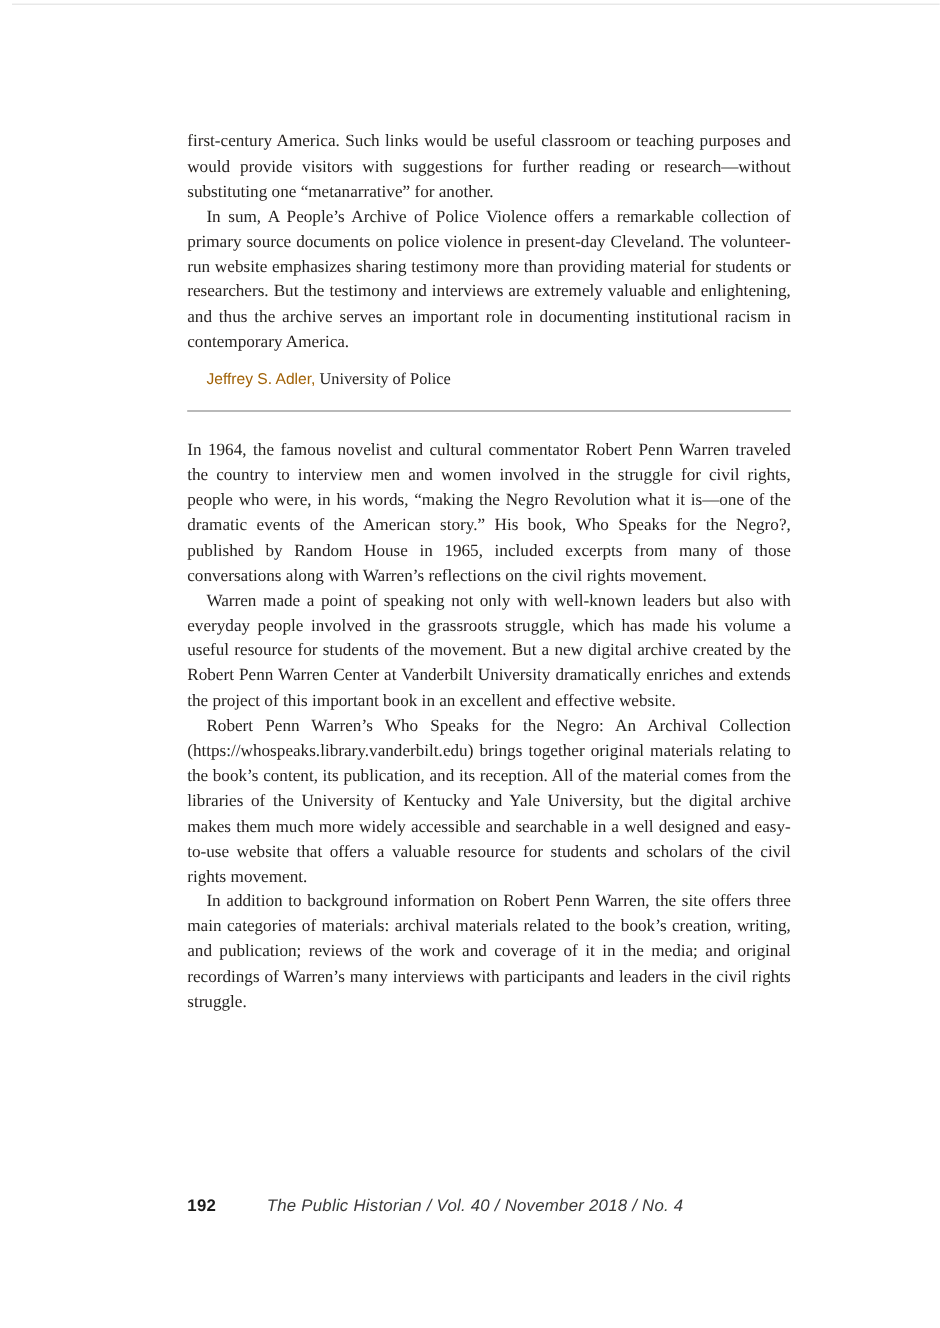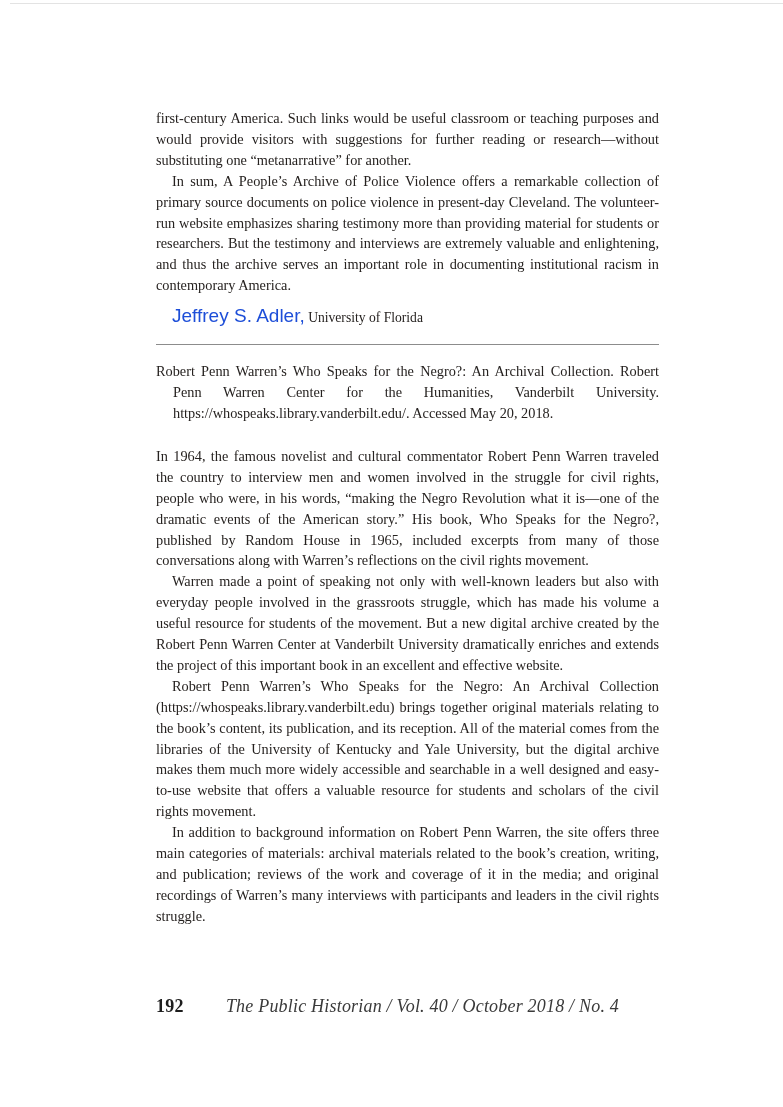--- a/index.html
+++ b/index.html
@@ -33,22 +33,22 @@
   .para.indent { text-indent: 16px; }
   .italic { }
   .reviewer {
     margin-top: 10px;
     padding-left: 16px;
     font-size: 13.6px;
     line-height: 19px;
   }
   .reviewer-name {
     font-family: "Liberation Sans", "DejaVu Sans", sans-serif;
-    font-size: 19px;
-    color: #1d4ed8;
+    font-size: 13px;
+    color: #a16207;
   }
   .divider {
     border: none;
     border-top: 1px solid #8c8c8c;
     margin-top: 17px;
   }
   .citation {
     margin-top: 16px;
     font-size: 14.3px;
     line-height: 20.9px;
@@ -57,22 +57,22 @@
     text-indent: -17px;
   }
   .review-body { margin-top: 22px; }
   .page-footer {
     position: absolute;
     left: 156px;
     top: 996px;
     width: 503px;
     display: flex;
     align-items: baseline;
-    font-family: Liberation Serif, serif;
-    font-size: 18px;
+    font-family: Liberation Sans, sans-serif;
+    font-size: 14px;
   }
   .page-number {
     font-weight: bold;
     color: #1d1d1d;
     letter-spacing: 0.3px;
   }
   .journal-line {
     font-style: italic;
     margin-left: 42px;
     color: #3a3a3a;
@@ -84,31 +84,30 @@
 
 <div class="scan-edge-top"></div>
 
 <div class="page-text-column">
 
   <div id="review-end">
       <div class="para"><span>first-century America. Such links would be useful classroom or teaching purposes and would provide visitors with suggestions for further reading or research—without substituting one “metanarrative” for another.</span></div>
       <div class="para indent"><span>In sum, </span><span class="italic">A People’s Archive of Police Violence</span><span> offers a remarkable collection of primary source documents on police violence in present-day Cleveland. The volunteer-run website emphasizes sharing testimony more than providing material for students or researchers. But the testimony and interviews are extremely valuable and enlightening, and thus the archive serves an important role in documenting institutional racism in contemporary America.</span></div>
     </div>
 
-  <div class="reviewer"><span class="reviewer-name">Jeffrey S. Adler,</span><span> University of Florida</span></div>
+  <div class="reviewer"><span class="reviewer-name">Jeffrey S. Adler,</span><span> University of Police</span></div>
 
   <hr class="divider">
 
-  <div class="citation"><span class="italic">Robert Penn Warren’s Who Speaks for the Negro?: An Archival Collection.</span><span> Robert Penn Warren Center for the Humanities, Vanderbilt University. https://whospeaks.library.vanderbilt.edu/. Accessed May 20, 2018.</span></div>
 
   <div id="review-body" class="review-body">
       <div class="para"><span>In 1964, the famous novelist and cultural commentator Robert Penn Warren traveled the country to interview men and women involved in the struggle for civil rights, people who were, in his words, “making the Negro Revolution what it is—one of the dramatic events of the American story.” His book, </span><span class="italic">Who Speaks for the Negro?</span><span>, published by Random House in 1965, included excerpts from many of those conversations along with Warren’s reflections on the civil rights movement.</span></div>
       <div class="para indent"><span>Warren made a point of speaking not only with well-known leaders but also with everyday people involved in the grassroots struggle, which has made his volume a useful resource for students of the movement. But a new digital archive created by the Robert Penn Warren Center at Vanderbilt University dramatically enriches and extends the project of this important book in an excellent and effective website.</span></div>
       <div class="para indent"><span class="italic">Robert Penn Warren’s Who Speaks for the Negro: An Archival Collection</span><span> (https://whospeaks.library.vanderbilt.edu) brings together original materials relating to the book’s content, its publication, and its reception. All of the material comes from the libraries of the University of Kentucky and Yale University, but the digital archive makes them much more widely accessible and searchable in a well designed and easy-to-use website that offers a valuable resource for students and scholars of the civil rights movement.</span></div>
       <div class="para indent"><span>In addition to background information on Robert Penn Warren, the site offers three main categories of materials: archival materials related to the book’s creation, writing, and publication; reviews of the work and coverage of it in the media; and original recordings of Warren’s many interviews with participants and leaders in the civil rights struggle.</span></div>
     </div>
 
 </div>
 
 <div class="page-footer">
   <span class="page-number">192</span>
-  <span class="journal-line">The Public Historian / Vol. 40 / October 2018 / No. 4</span>
+  <span class="journal-line">The Public Historian / Vol. 40 / November 2018 / No. 4</span>
 </div>
 
 </body></html>

